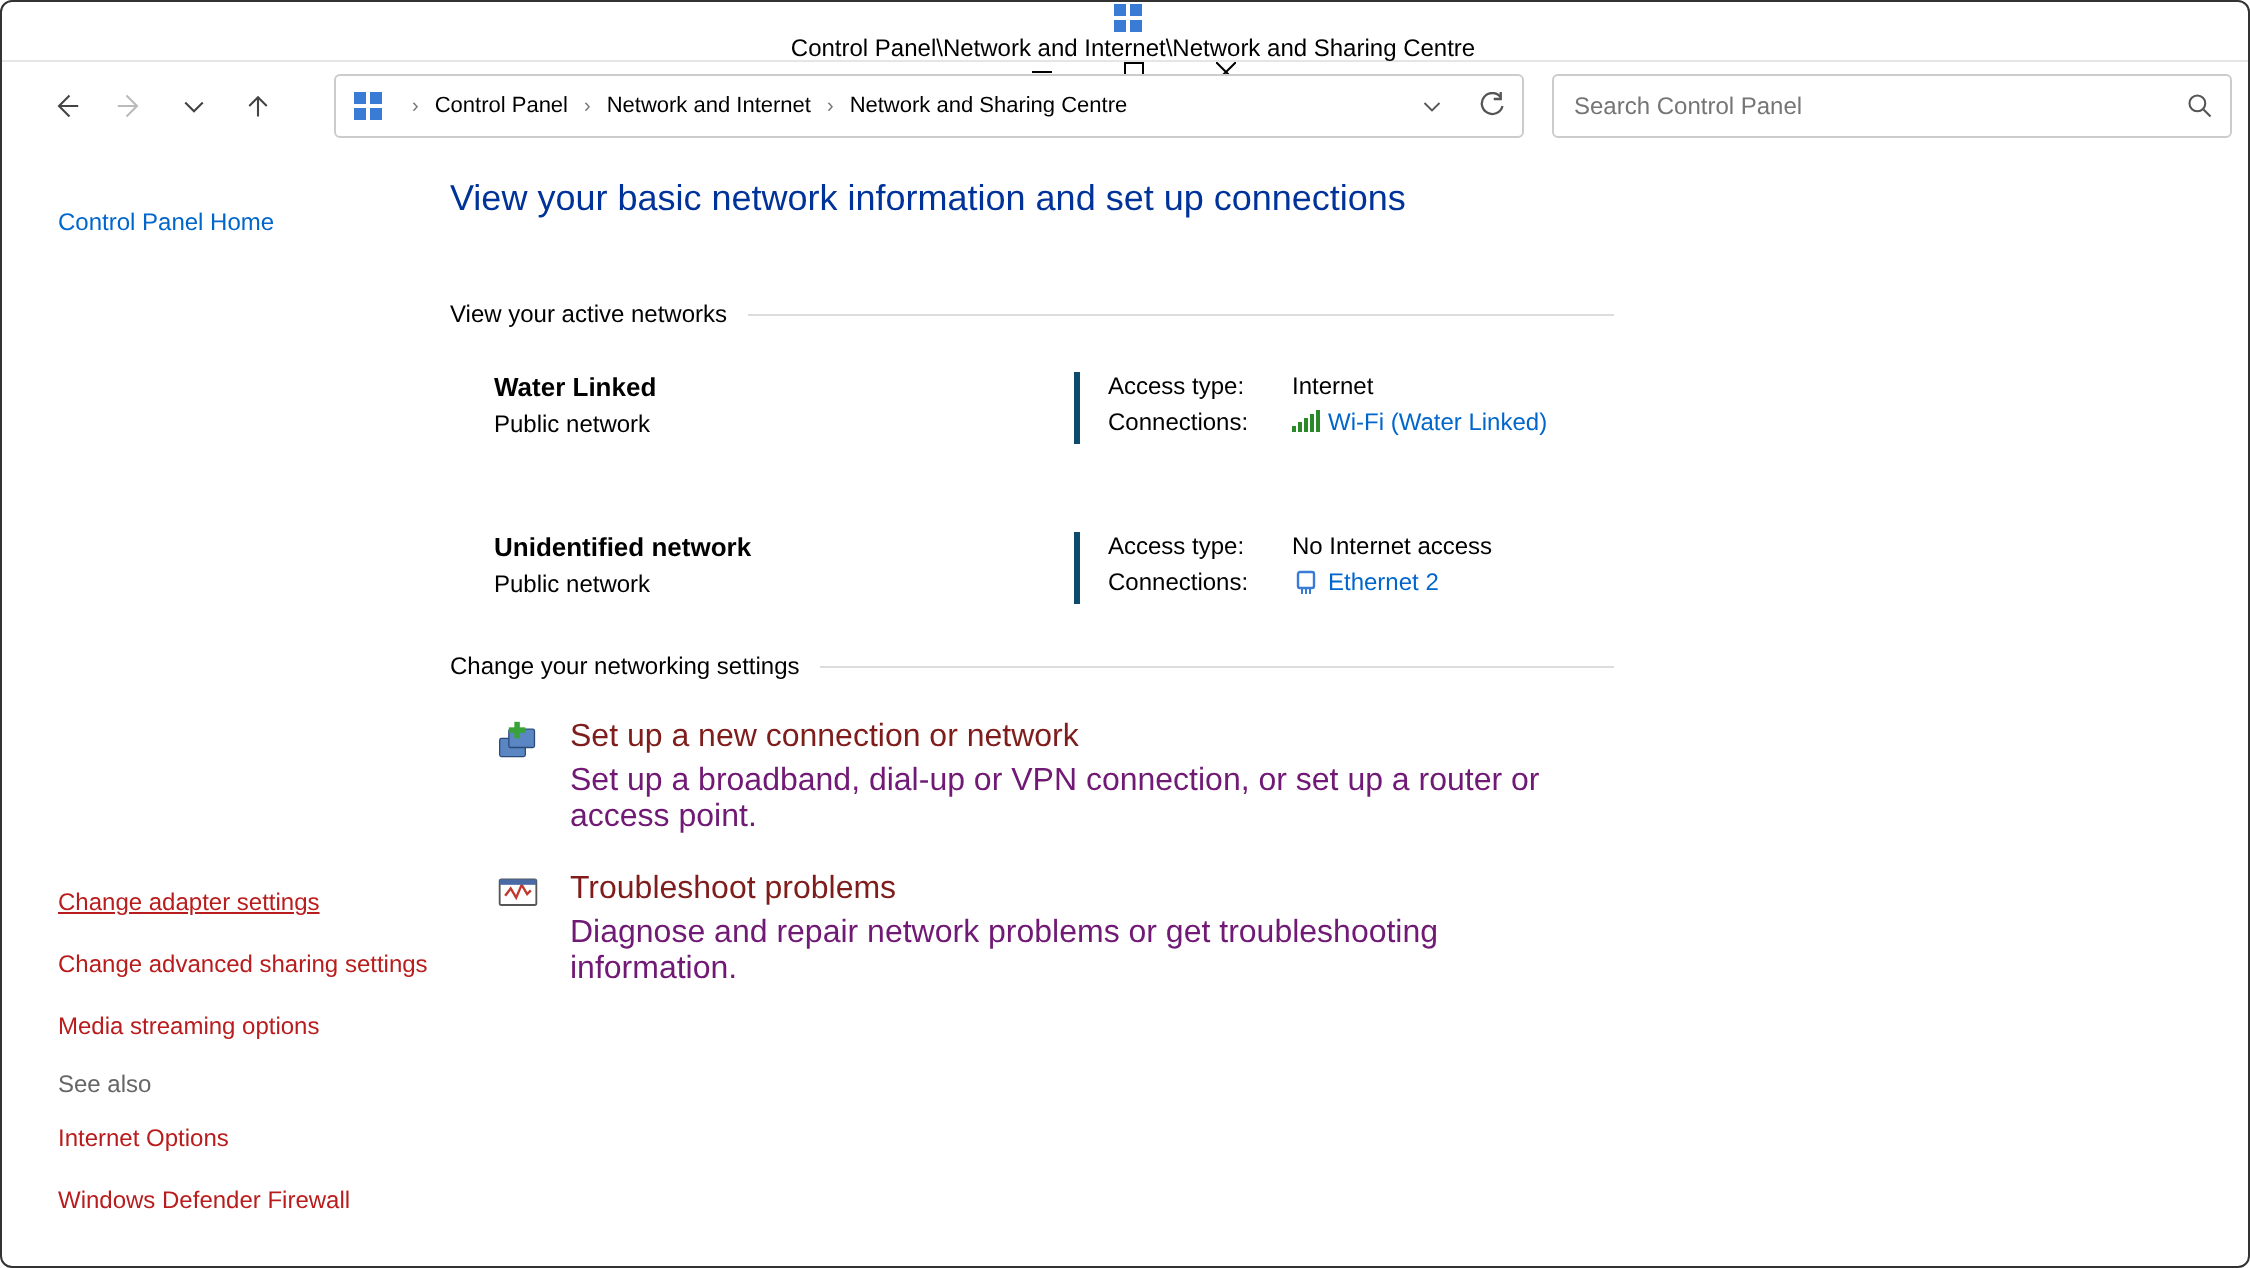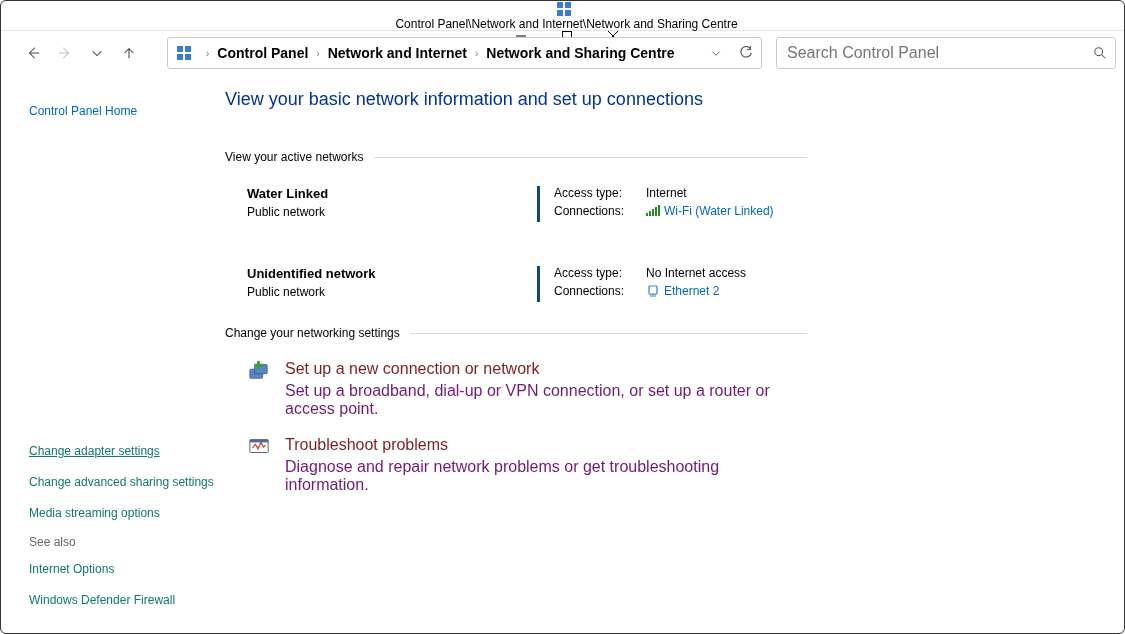--- a/index.html
+++ b/index.html
@@ -12,32 +12,32 @@
     .win-controls { display: flex; height: 100%; }
     .win-btn { width: 46px; display: flex; align-items: center; justify-content: center; }
     .win-btn svg { width: 10px; height: 10px; }
 
     
     .navbar { height: 44px; display: flex; align-items: center; padding: 0 8px 0 18px; gap: 4px; }
     .nav-btn { width: 28px; height: 28px; display: flex; align-items: center; justify-content: center; border-radius: 3px; color: #444; }
     .nav-btn svg { width: 14px; height: 14px; }
     .address-bar { flex: 1; height: 32px; border: 1px solid #ccc; border-radius: 3px; background: #fff; display: flex; align-items: center; margin-left: 20px; }
     .address-bar .addr-icon { width: 16px; height: 16px; margin: 0 8px; }
-    .crumb { font-size: 14px; padding: 0 2px; font-weight: bold; }
+    .crumb { font-size: 11px; padding: 0 2px; }
     .crumb-arrow { padding: 0 6px; color: #777; font-size: 10px; }
     .address-bar .spacer { flex: 1; }
     .address-bar .addr-end-btn { width: 30px; height: 30px; display: flex; align-items: center; justify-content: center; color: #555; }
     .search-box { width: 340px; height: 32px; border: 1px solid #ccc; border-radius: 3px; background: #fff; display: flex; align-items: center; margin-left: 10px; }
-    .search-box input { flex: 1; border: none; outline: none; padding: 0 10px; font-size: 16px; color: #777; background: transparent; }
+    .search-box input { flex: 1; border: none; outline: none; padding: 0 10px; font-size: 12px; color: #777; background: transparent; }
     .search-box .search-icon { width: 30px; display: flex; align-items: center; justify-content: center; color: #555; }
 
     
     .content { display: flex; height: calc(634px - 30px - 44px - 2px); }
     .sidebar { width: 224px; padding: 14px 10px 10px 28px; display: flex; flex-direction: column; font-size: 12px; }
-    .sidebar .side-link { color: #0f766e; margin-bottom: 14px; cursor: default; line-height: 1.4; }
+    .sidebar .side-link { color: #b91c1c; margin-bottom: 14px; cursor: default; line-height: 1.4; }
     .sidebar .side-link.main { color: #0066cc; }
     .sidebar .side-link.current { text-decoration: underline; }
     .see-also-block { margin-top: auto; }
     .see-also-head { color: #666; margin-bottom: 12px; }
 
     .main { flex: 1; padding: 14px 0 0 0; }
     .main-inner { width: 582px; }
     .heading { color: #003399; font-size: 18px; font-weight: 400; margin-bottom: 16px; }
 
     .section-header { display: flex; align-items: center; margin-bottom: 16px; margin-top: 40px; }

